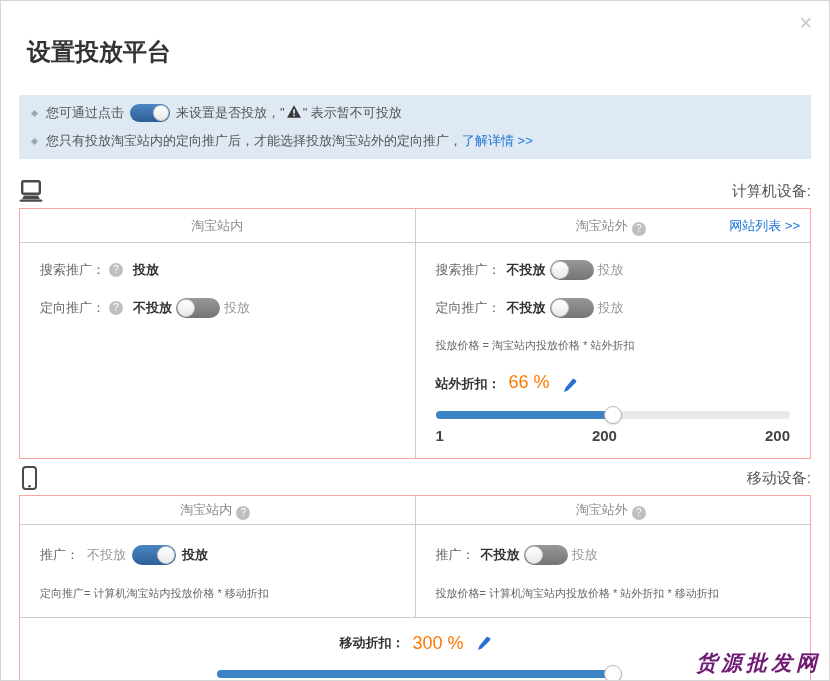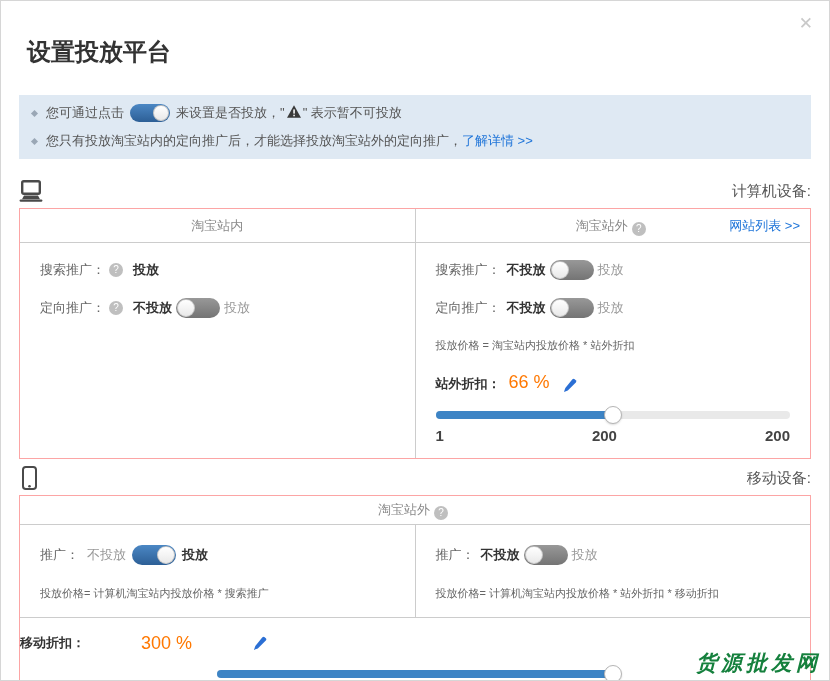--- a/index.html
+++ b/index.html
@@ -79,26 +79,26 @@
                    background:#fff; border:1px solid #b5b5b5; box-shadow:0 1px 2px rgba(0,0,0,.15);
                    cursor:pointer; }
   .fill.p50 { width:50%; }  .thumb.p50 { left:calc(50% - 9px); }
   .fill.p100 { width:100%; } .thumb.p100 { left:calc(100% - 9px); }
   .slider-wrap { margin-top:18px; }
   .ticks { display:flex; justify-content:space-between; margin-top:8px;
            font-size:15px; font-weight:bold; color:#444; }
 
   
   .merged-row { border-top:1px solid #ccc; padding:12px 0 16px; }
-  .m-discount { display:flex; align-items:center; height:26px;gap:48px; }
+  .m-discount { display:flex; align-items:center; justify-content:center; height:26px; }
   .m-slider-block { width:396px; margin:0 auto; }
   .m-slider-block .slider-wrap { margin-top:14px; }
 
   
-  .watermark { position:absolute; right:8px; bottom:2px; text-align:right; color:#15803d;
+  .watermark { position:absolute; right:8px; bottom:2px; text-align:right; color:#701a75;
                font-style:italic; font-weight:bold; pointer-events:none; }
   .watermark .w1 { font-size:21px; letter-spacing:4px; line-height:30px; }
   .watermark .w2 { font-size:20px; letter-spacing:2px; line-height:28px; }
 </style>
 </head>
 <body>
 
 <div class="dialog">
   <span class="close-btn">✕</span>
 
@@ -216,36 +216,39 @@
         <svg width="15" height="24" viewBox="0 0 15 24">
           <rect x="1" y="1" width="13" height="22" rx="2.8" fill="none" stroke="#4a4a4a" stroke-width="2"></rect>
           <circle cx="7.5" cy="20.2" r="1.3" fill="#4a4a4a"></circle>
         </svg>
       </span>
       <span class="section-label">移动设备:</span>
     </div>
 
     <div class="ptable mobile">
       <div class="t-head">
+        <div class="th left-th">
+          <span>淘宝站内</span><span class="help">?</span>
+        </div>
         <div class="th">
           <span>淘宝站外</span><span class="help">?</span>
         </div>
       </div>
       <div class="t-body">
 
         <div class="cell left-cell">
           <div class="frow">
             <span>推广：</span>
             <span class="st-idle" style="margin-left:8px; margin-right:6px;">不投放</span>
             <span class="tg on">
                 <span class="knob"></span>
               </span>
             <span class="st-on">投放</span>
           </div>
-          <div class="formula">投放价格= 计算机淘宝站内投放价格 * 搜索推广</div>
+          <div class="formula">定向推广= 计算机淘宝站内投放价格 * 移动折扣</div>
         </div>
 
         <div class="cell">
           <div class="frow">
             <span>推广：</span>
             <span class="st-off-bold">不投放</span>
             <span class="tg off">
                 <span class="knob"></span>
               </span>
             <span class="st-idle">投放</span>

